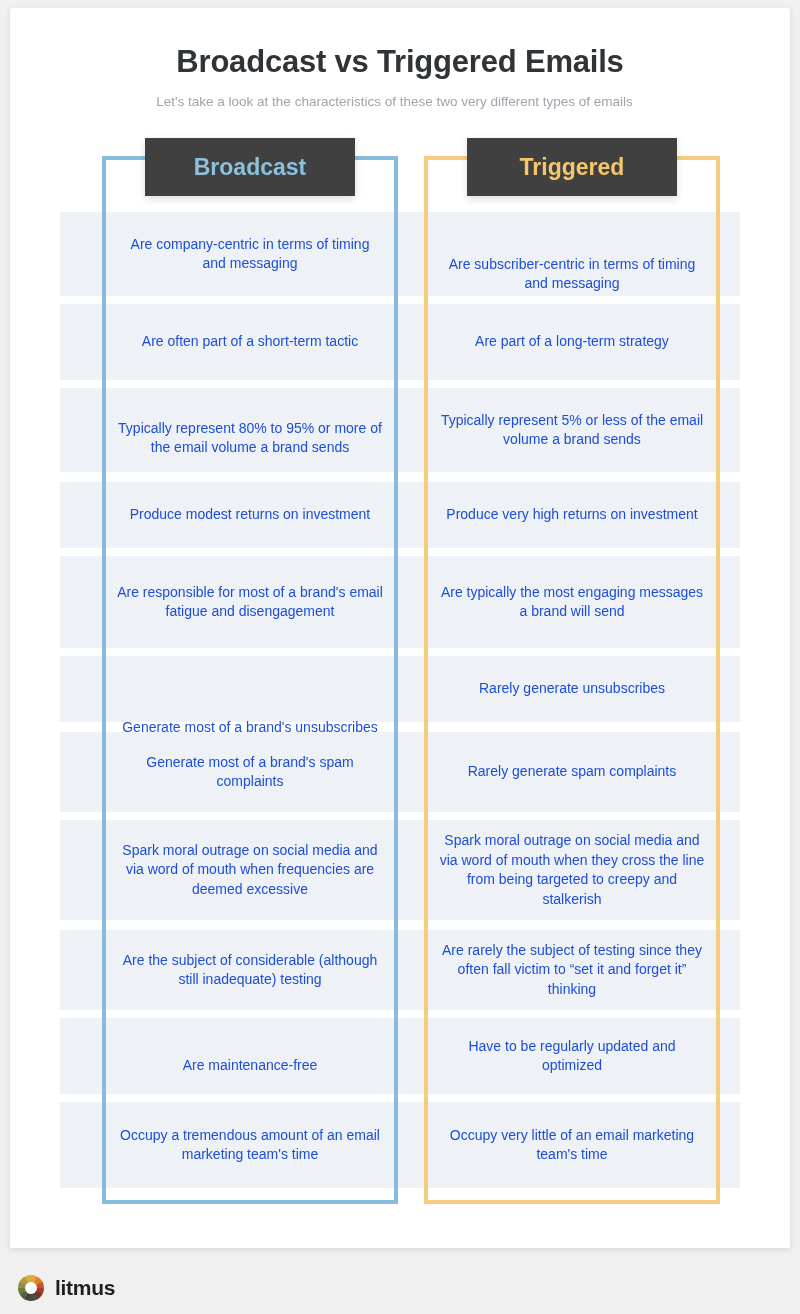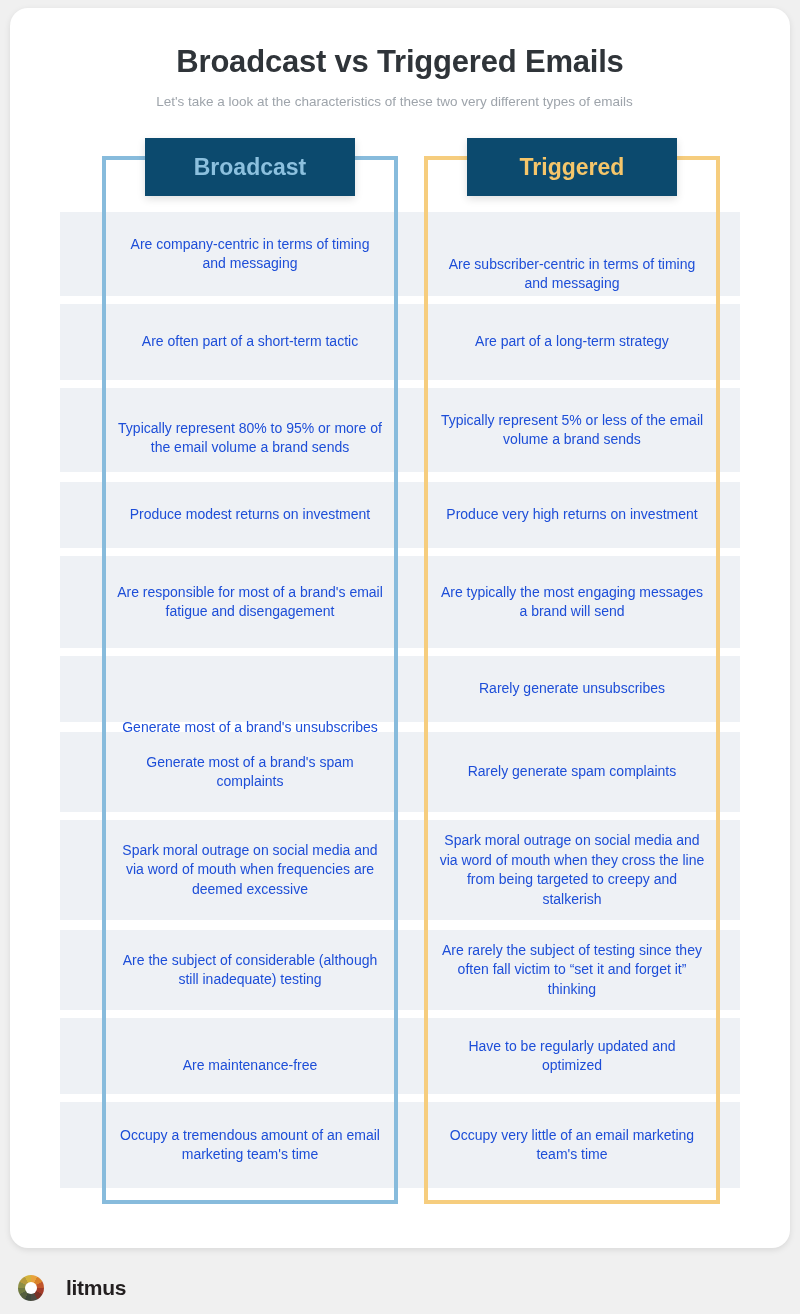--- a/index.html
+++ b/index.html
@@ -21,21 +21,21 @@
   }
 
   
   .card {
     position: absolute;
     left: 10px;
     top: 8px;
     width: 780px;
     height: 1240px;
     background: #ffffff;
-    border-radius: 18px;
+    border-radius: 2px;
     box-shadow: 0 2px 6px rgba(0,0,0,0.10);
     overflow: hidden;
   }
 
   
   .title {
     position: absolute;
     left: 0;
     top: 36px;
     width: 780px;
@@ -92,21 +92,21 @@
     width: 296px;
     height: 1048px;
     border-color: #f6cd7e;
   }
 
   
   .chip {
     position: absolute;
     box-sizing: border-box;
     height: 58px;
-    background: #0c4a6e;
+    background: #404040;
     box-shadow: 0 3px 8px rgba(0,0,0,0.13);
     display: flex;
     align-items: center;
     justify-content: center;
     font-size: 23px;
     font-weight: bold;
   }
   .chip.broadcast {
     left: 135px;
     top: 130px;
@@ -157,21 +157,21 @@
   .logo-wheel .hole {
     position: absolute;
     left: 7px;
     top: 7px;
     width: 12px;
     height: 12px;
     background: #ffffff;
     border-radius: 50%;
   }
   .logo-word {
-    margin-left: 22px;
+    margin-left: 11px;
     font-size: 21px;
     font-weight: bold;
     color: #231f20;
     letter-spacing: -0.3px;
   }
 </style>
 </head>
 <body>
 
 <div id="page">

